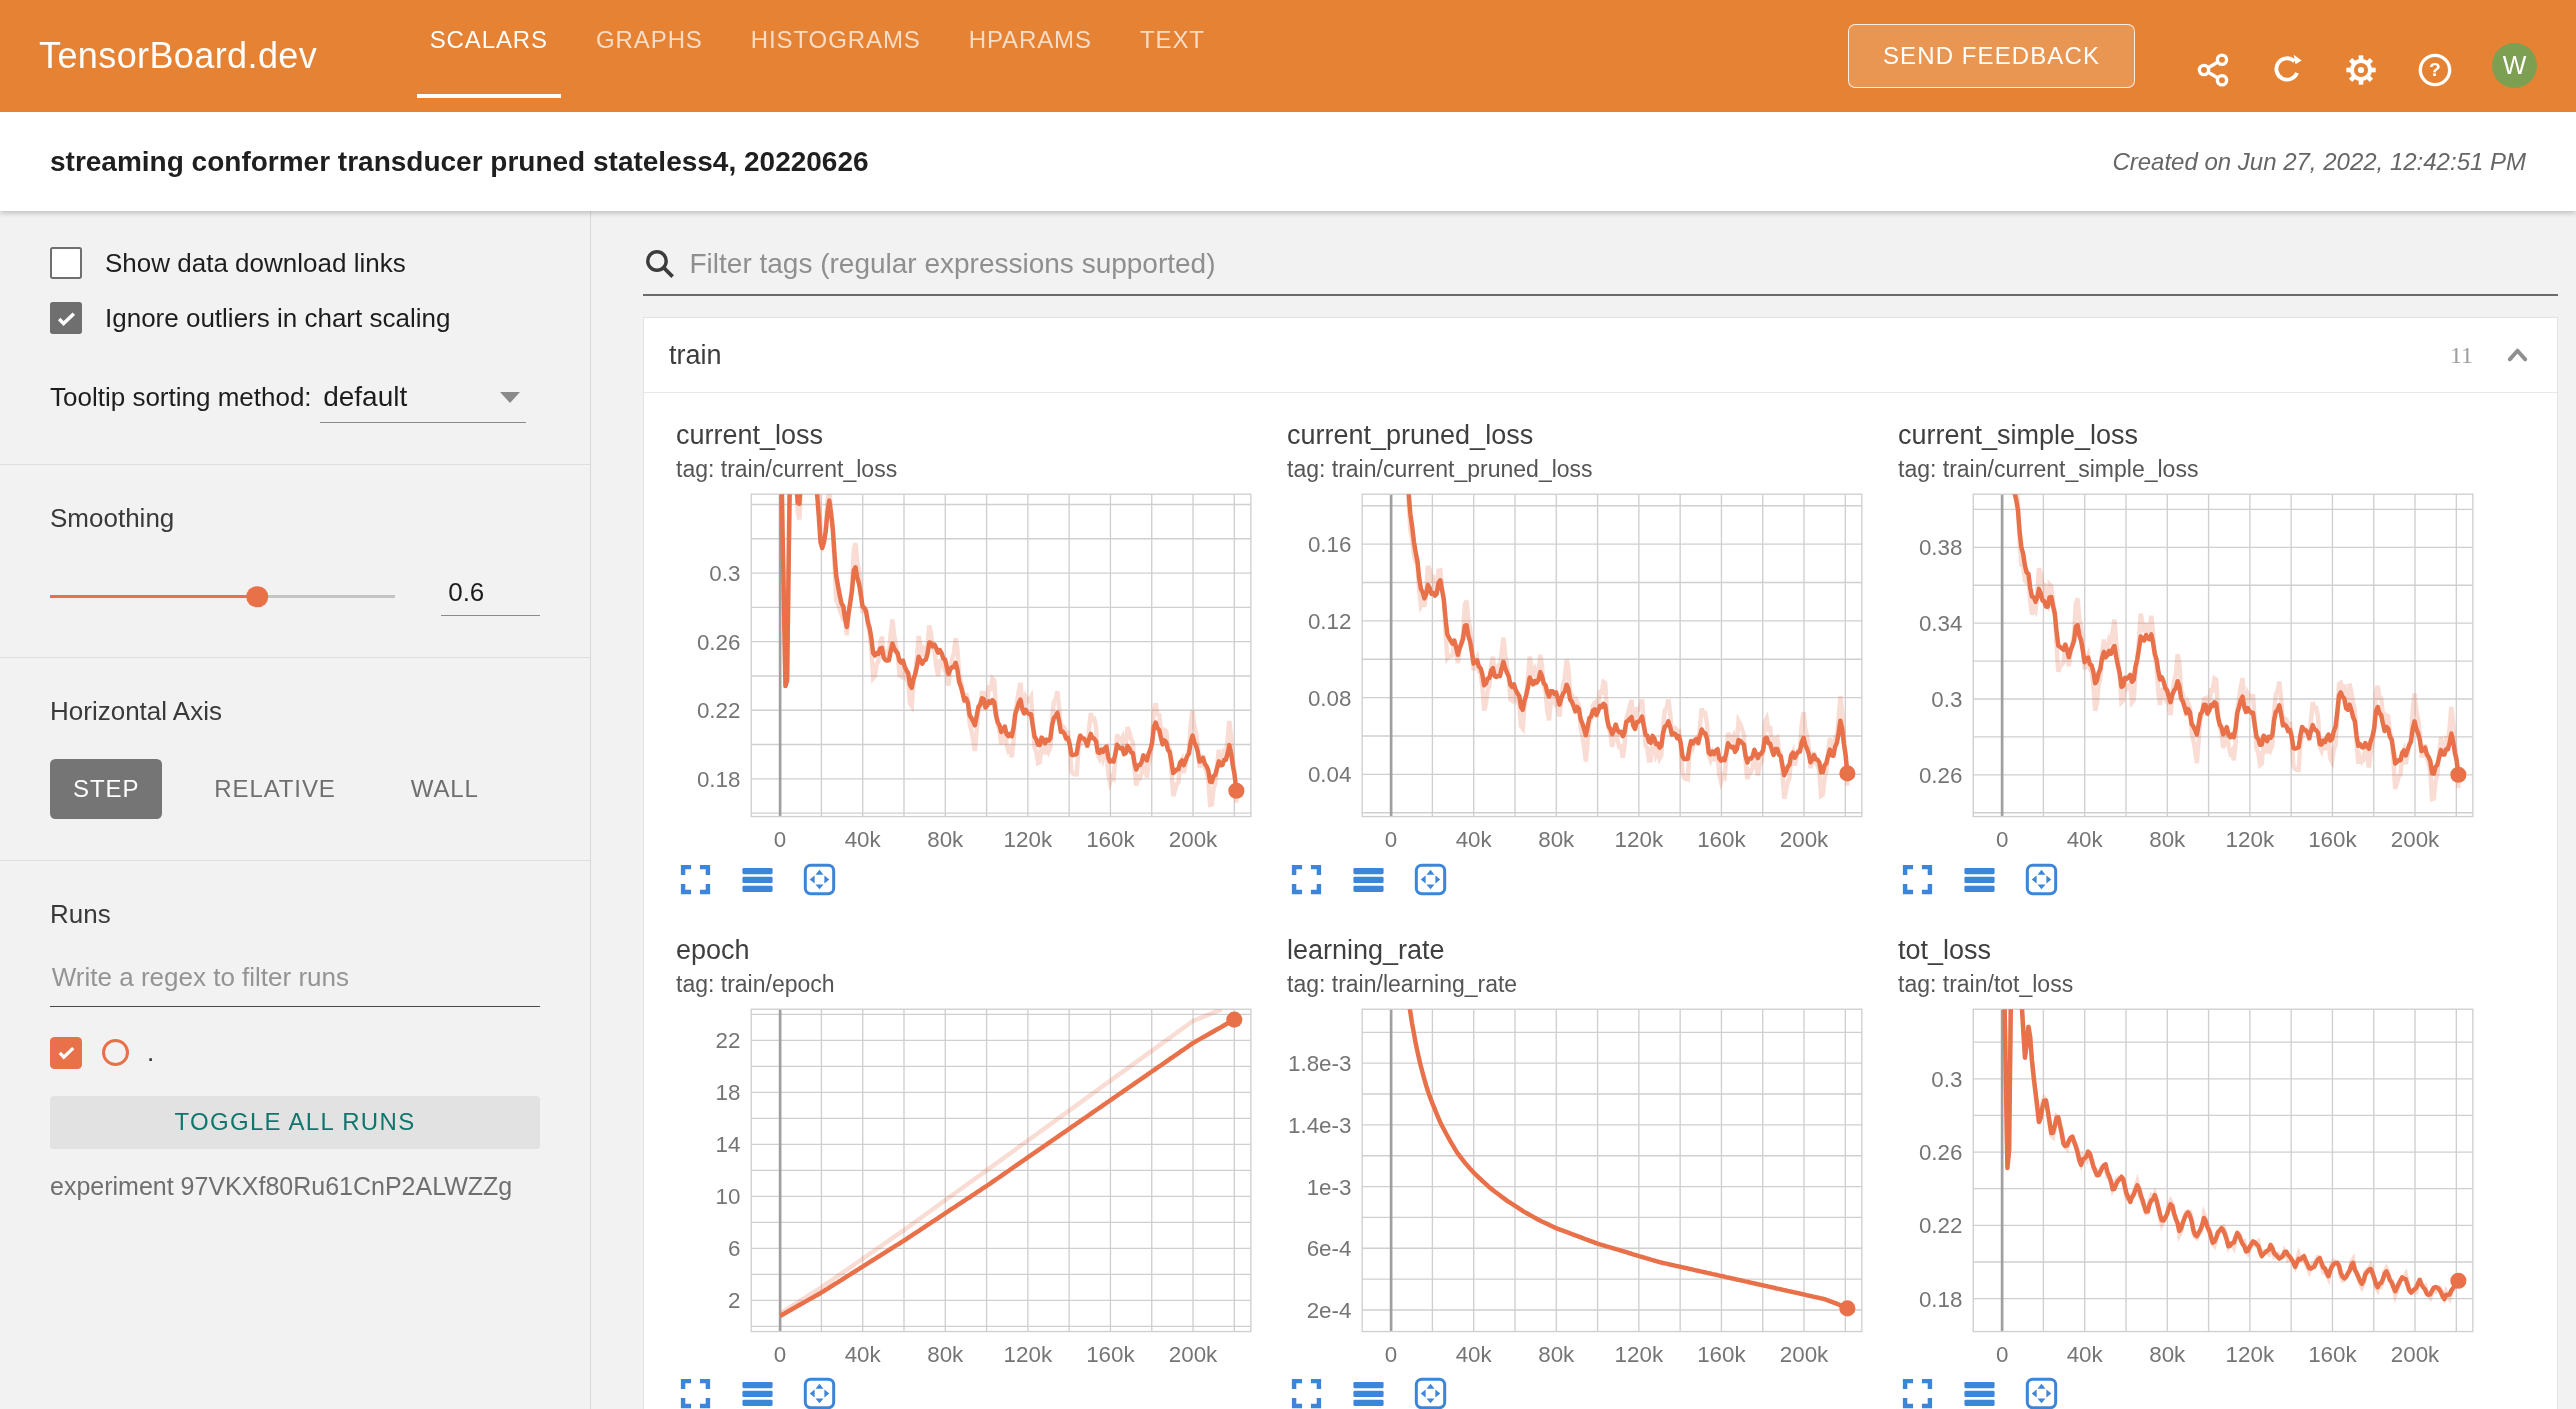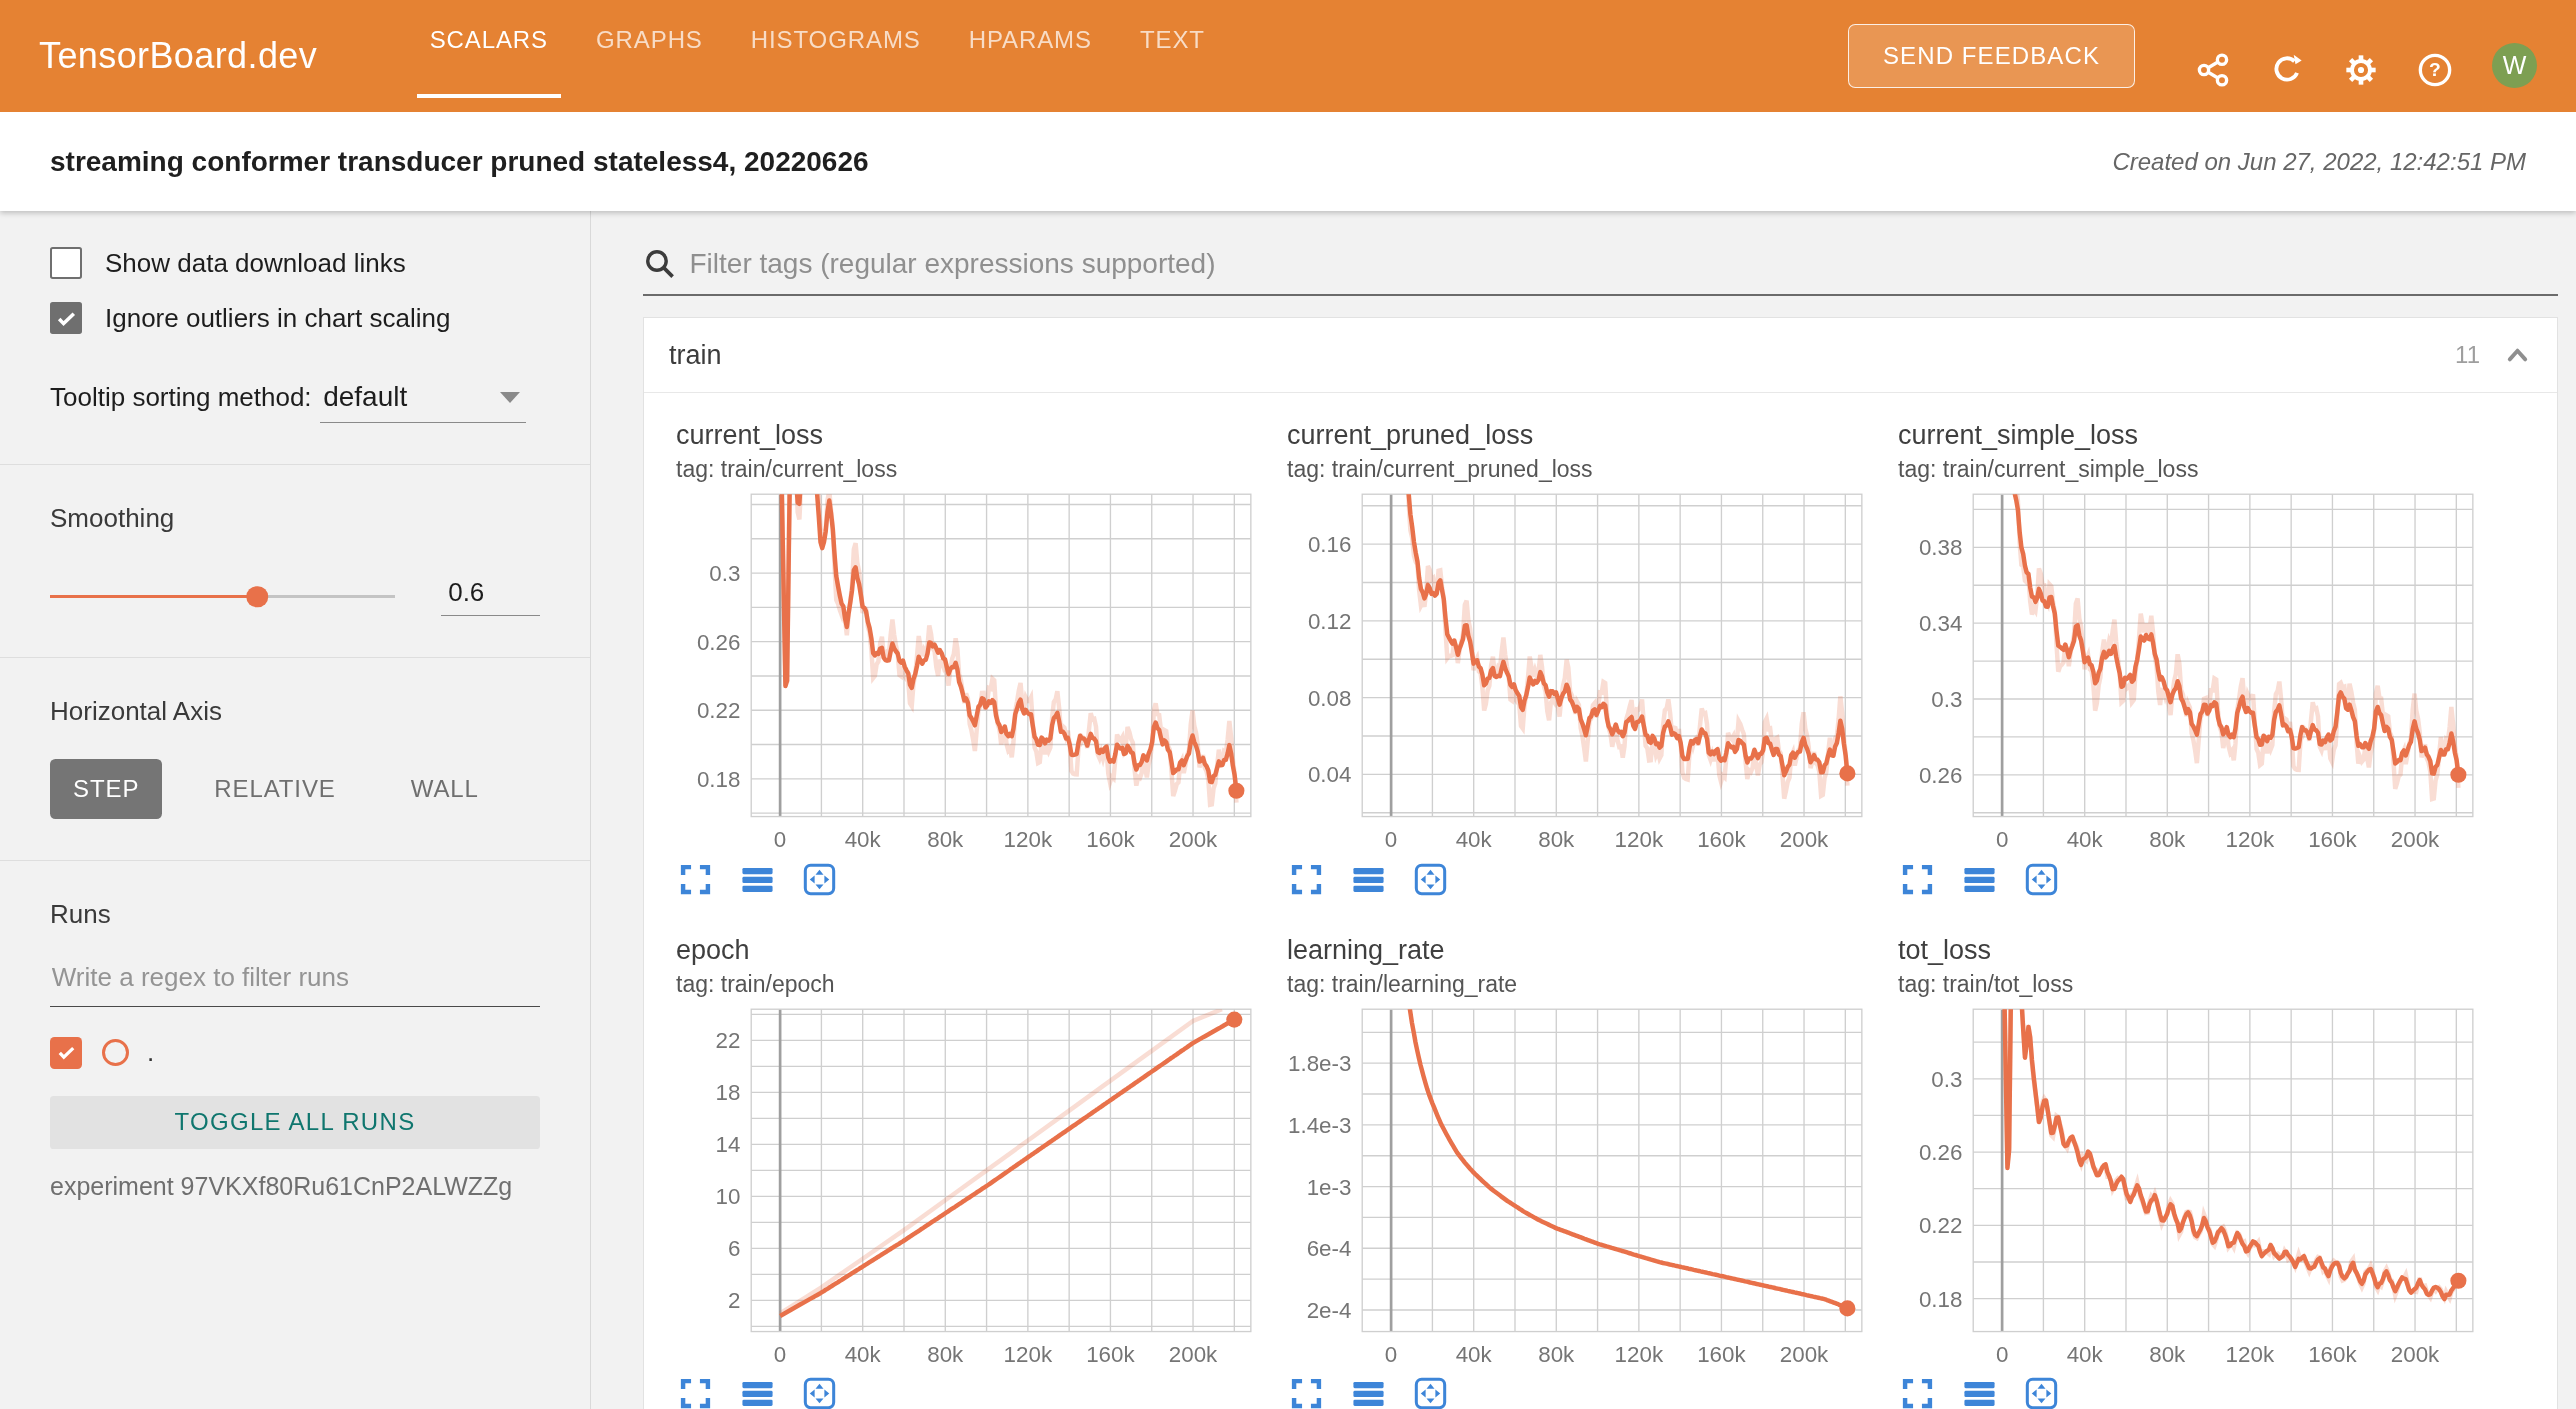--- a/index.html
+++ b/index.html
@@ -74,21 +74,21 @@
 
   
   .filter-row { display:flex; align-items:center; border-bottom:2.7px solid #6b6b6b; padding-bottom:12.5px; }
   .filter-input { flex:1; border:none; outline:none; background:transparent; font-size:28px; color:#1d1d1d;
                   margin-left:12.5px; font-family:"Liberation Sans", sans-serif; }
   .filter-input::placeholder { color:#8f8f8f; opacity:1; }
   .card { margin-top:21.5px; background:#fff; border:0.9px solid #e2e2e2; min-height:1164px; }
   .card-header { height:75px; display:flex; align-items:center; padding:0 25px; border-bottom:0.9px solid #e8e8e8; cursor:pointer; }
   .group-name { font-size:27px; color:#3c3c3c; }
   .group-right { margin-left:auto; display:flex; align-items:center; }
-  .group-count { font-size:24px; color:#9e9e9e; margin-right:23px; }
+  .group-count { font-size:24px; color:#9e9e9e; margin-right:30px;font-family:Liberation Serif, serif; }
   .charts-grid { display:flex; flex-wrap:wrap; padding:27px 0 0 32px; }
   .chart-block { width:602px; margin:0 9px 36px 0; }
   .chart-title { font-size:27px; color:#3f3f3f; }
   .chart-tag { font-size:23px; color:#555; margin-top:5.4px; }
   .chart-svg { margin-top:3.6px; display:block; }
   .chart-toolbar { display:flex; align-items:center; margin-top:3.6px; }
   .tool-icon { width:39px; height:39px; margin-right:23px; cursor:pointer; }
   svg text { font-family:"Liberation Sans", sans-serif; }
 </style>
 </head>

